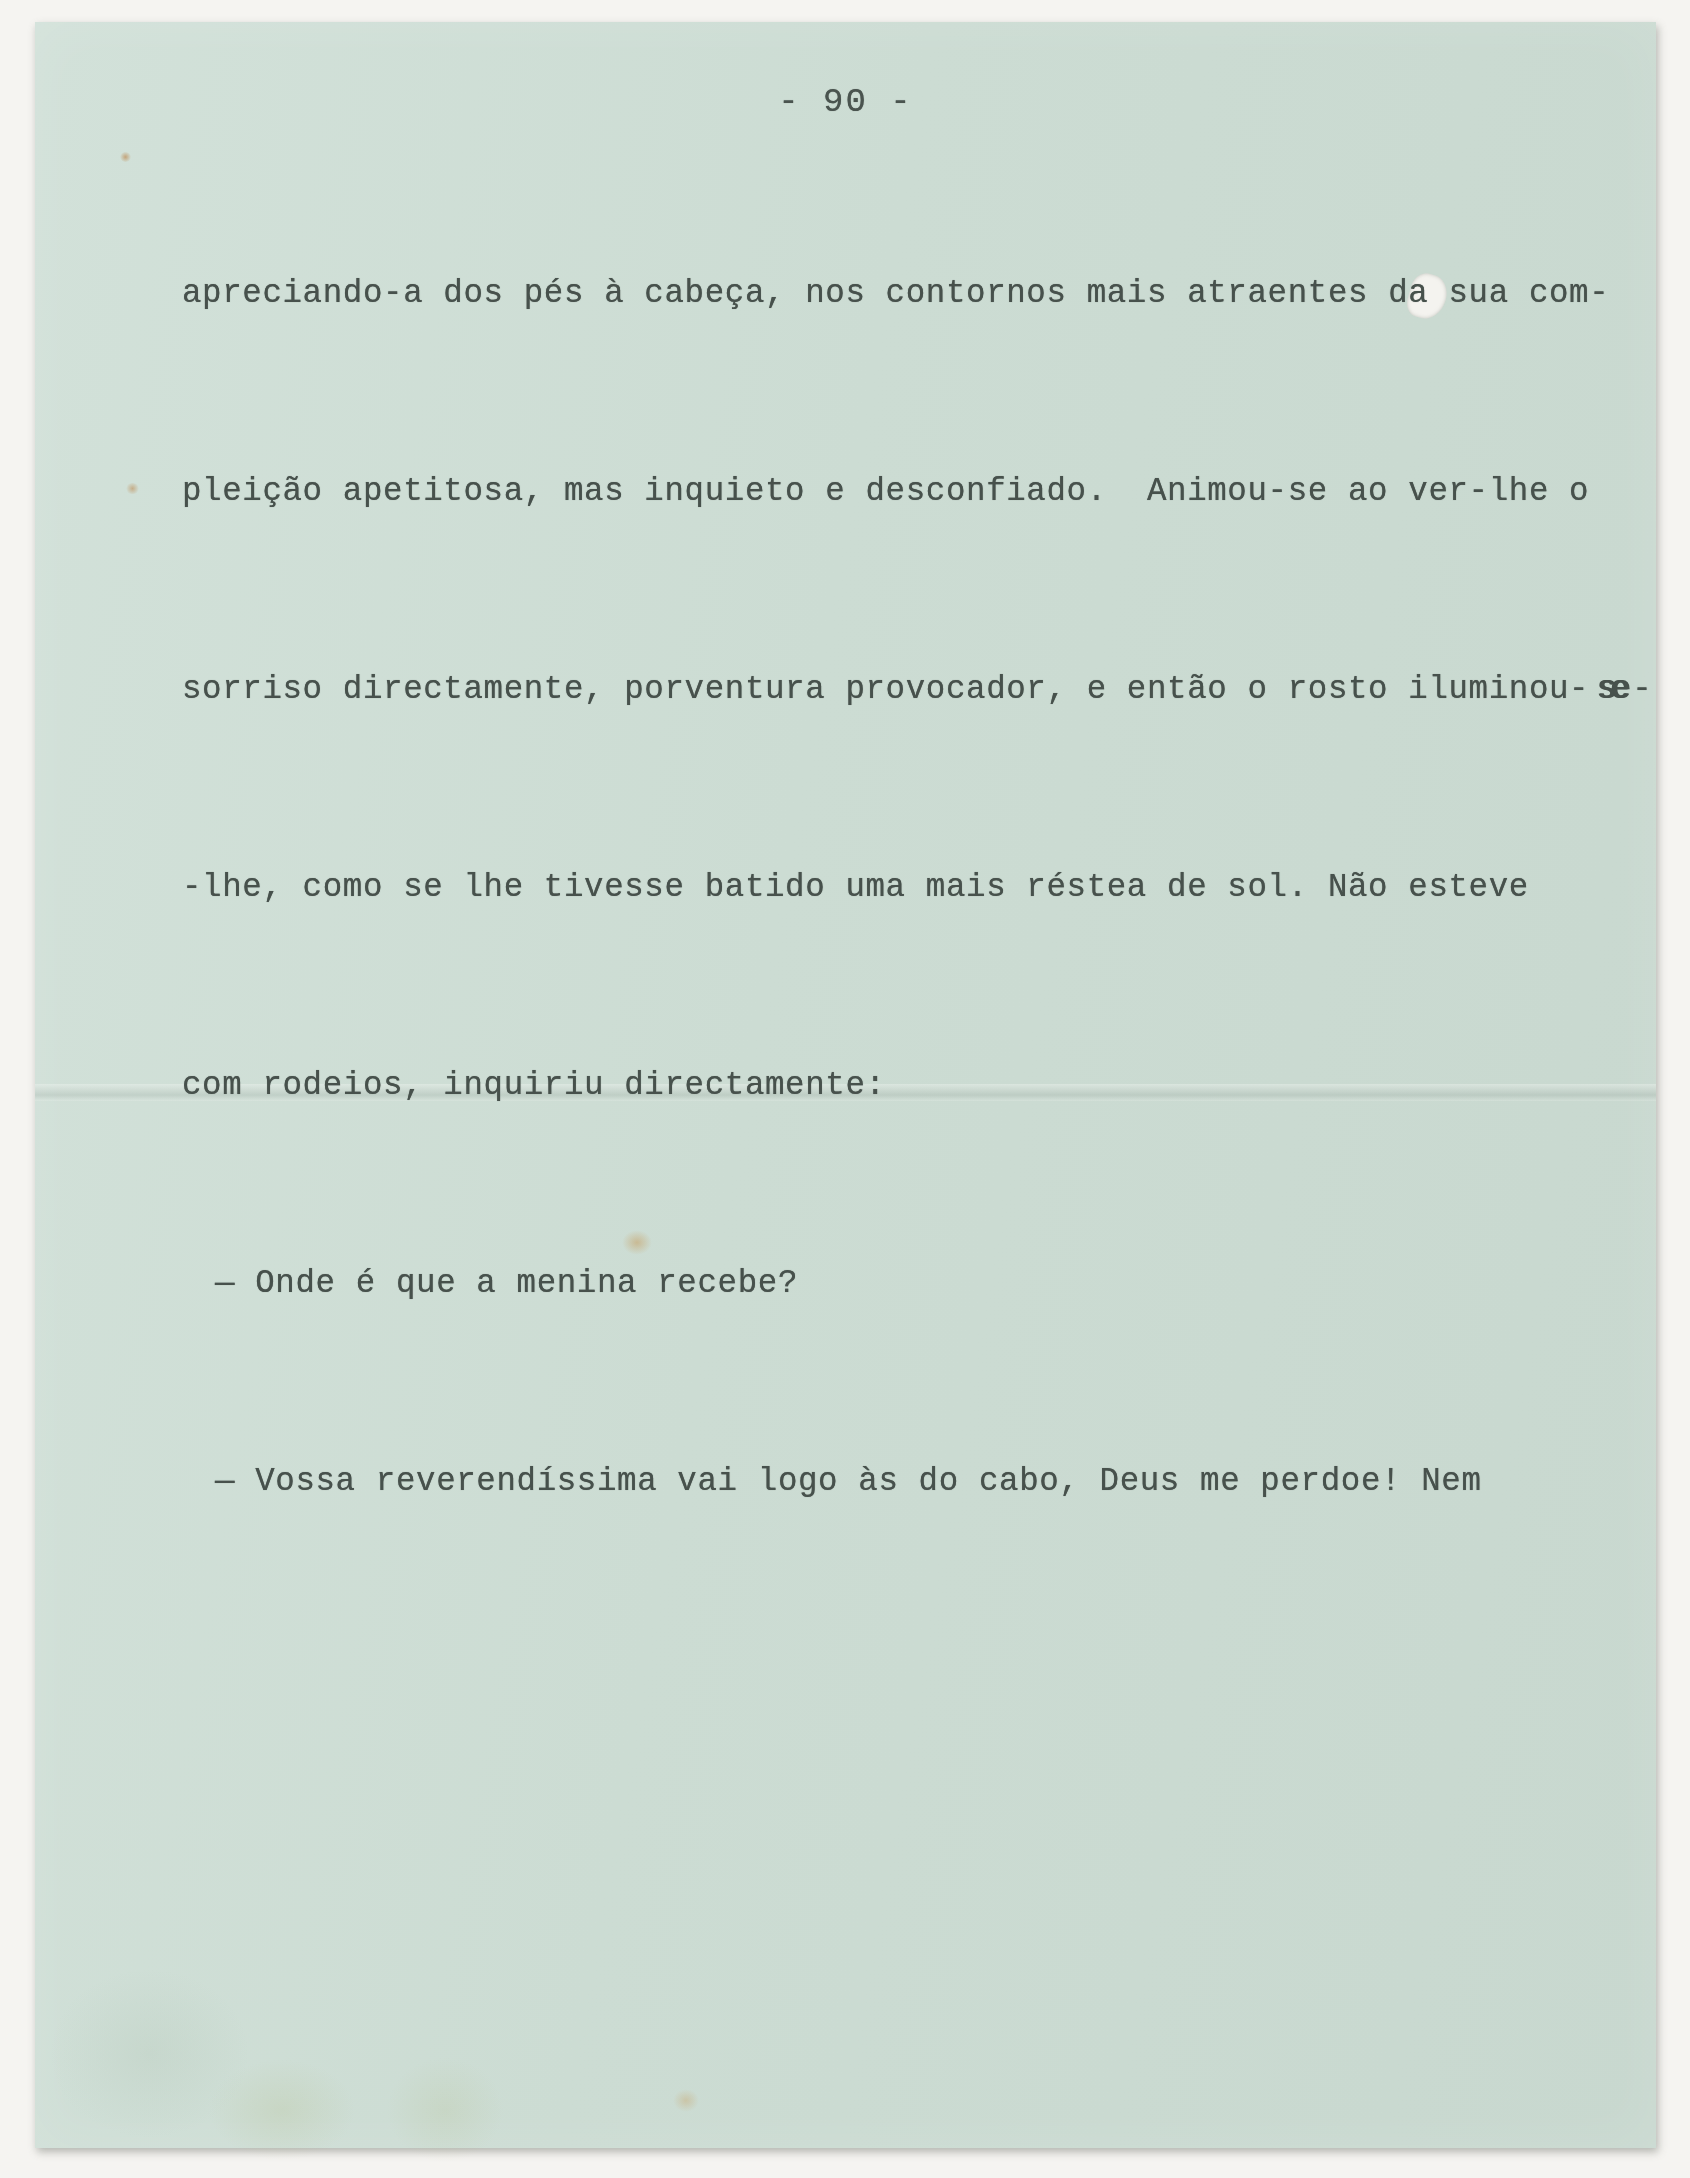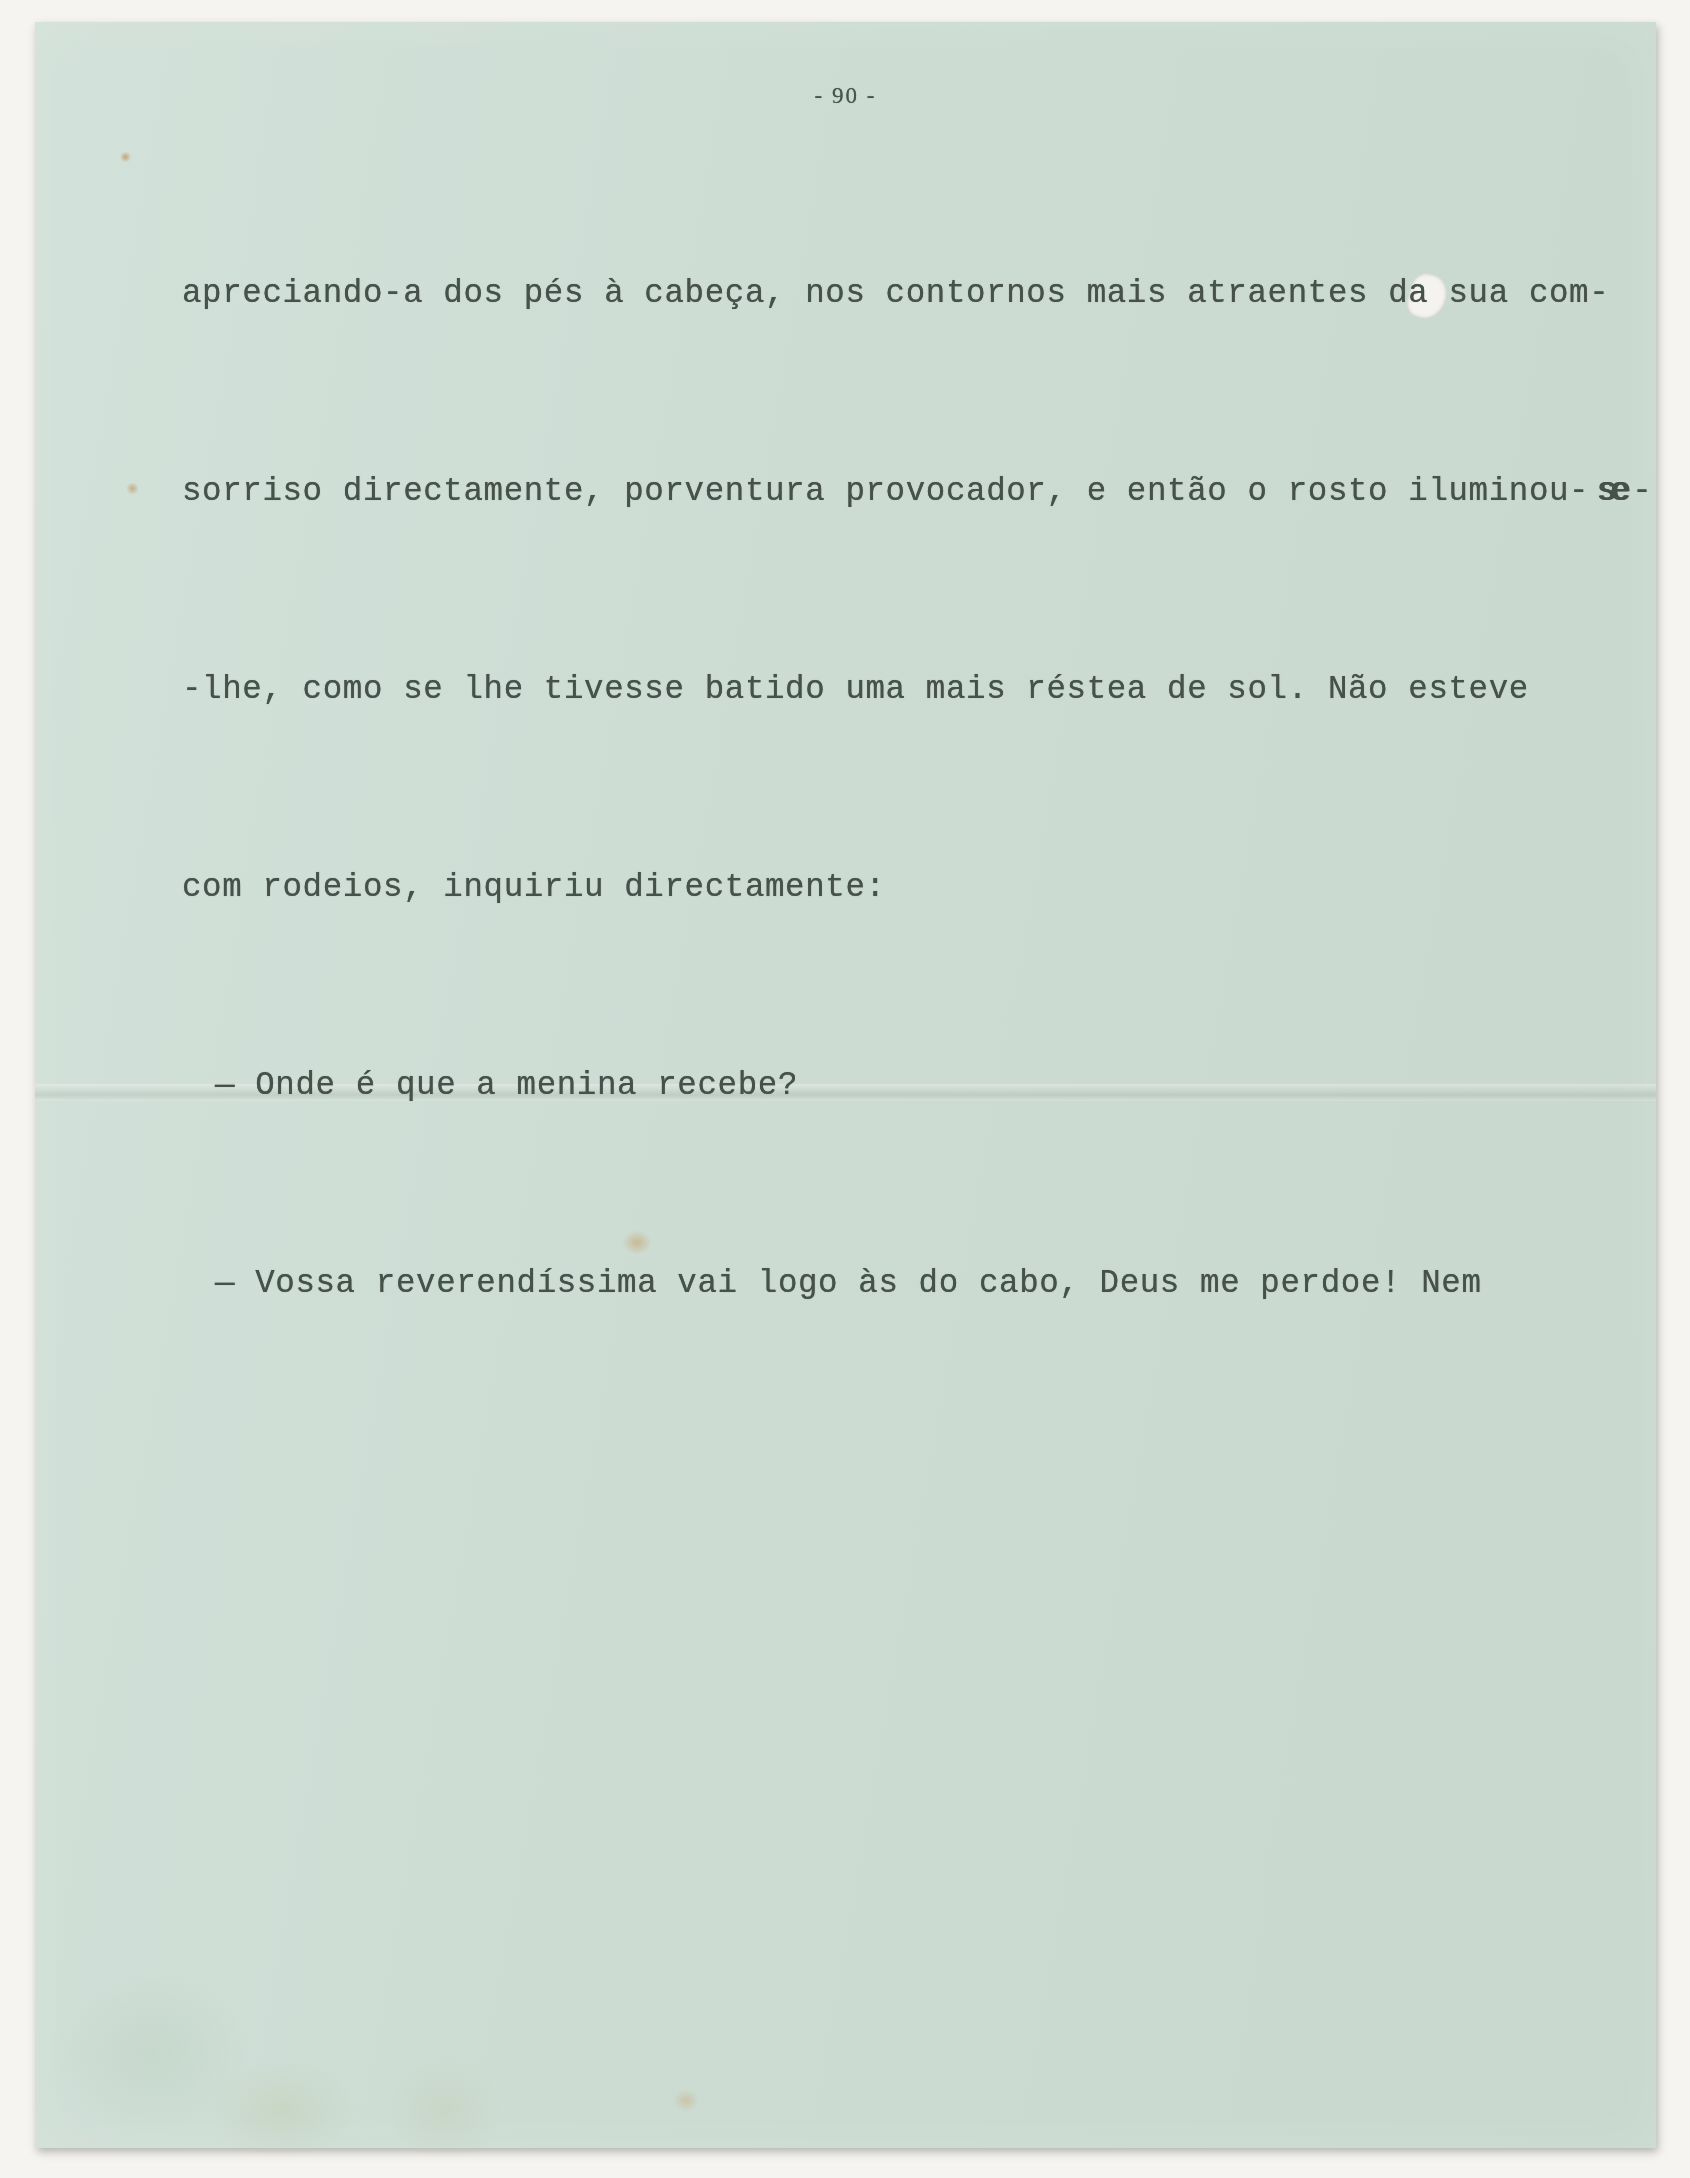--- a/index.html
+++ b/index.html
@@ -9,23 +9,22 @@
     background:#f5f4f1; overflow:hidden;
     font-family:"Liberation Mono","DejaVu Sans Mono",monospace;
   }
   #paper {
     position:absolute; left:35px; top:21.7px; width:1621px; height:2126px;
     background:linear-gradient(100deg,#d2e1d9 0%,#ccdcd3 45%,#c8d8cf 100%);
     box-shadow:2px 3.9px 7.9px rgba(105,108,100,0.45), inset 0 0 59px rgba(255,255,255,0.12);
   }
   .pagenum {
     position:absolute; left:0; right:0; top:61px; text-align:center;
-    font-size:23px; letter-spacing:2px; color:#4a544f;
+    font-size:34px; letter-spacing:2px; color:#4a544f;
     text-shadow:0 0 0.7px rgba(74,84,79,0.85);
-    font-family:Liberation Serif, serif;
   }
   #text {
     position:absolute; left:147px; top:107px; width:1493px;
     font-size:32.5px; line-height:66px; letter-spacing:0.6px;
     color:#47514c; white-space:pre;
     text-shadow:0 0 0.7px rgba(71,81,76,0.85);
   }
   .line { height:66px; }
   .ind-sm { margin-left:33px; }
   
@@ -73,20 +72,21 @@
     <div class="stain s-r1"></div>
     <div class="stain s-r2"></div>
     <div class="stain s-f1"></div>
     <div class="stain s-f2"></div>
     <div class="stain s-c1"></div>
 
     <div class="pagenum">- 90 -</div>
 
     <div id="text">
       <div class="line">apreciando-a dos pés à cabeça, nos contornos mais atraentes da sua com-</div>
+      <div class="line">pleição apetitosa, mas inquieto e desconfiado.  Animou-se ao ver-lhe o</div>
       <div class="line"><span>sorriso directamente, porventura provocador, e então o rosto iluminou-</span><span class="overtyped">se</span><span>-</span></div>
       <div class="line">-lhe, como se lhe tivesse batido uma mais réstea de sol. Não esteve</div>
       <div class="line">com rodeios, inquiriu directamente:</div>
       <div class="line ind-sm">— Onde é que a menina recebe?</div>
       <div class="line ind-sm">— Vossa reverendíssima vai logo às do cabo, Deus me perdoe! Nem</div>
       
       
       
       
       

